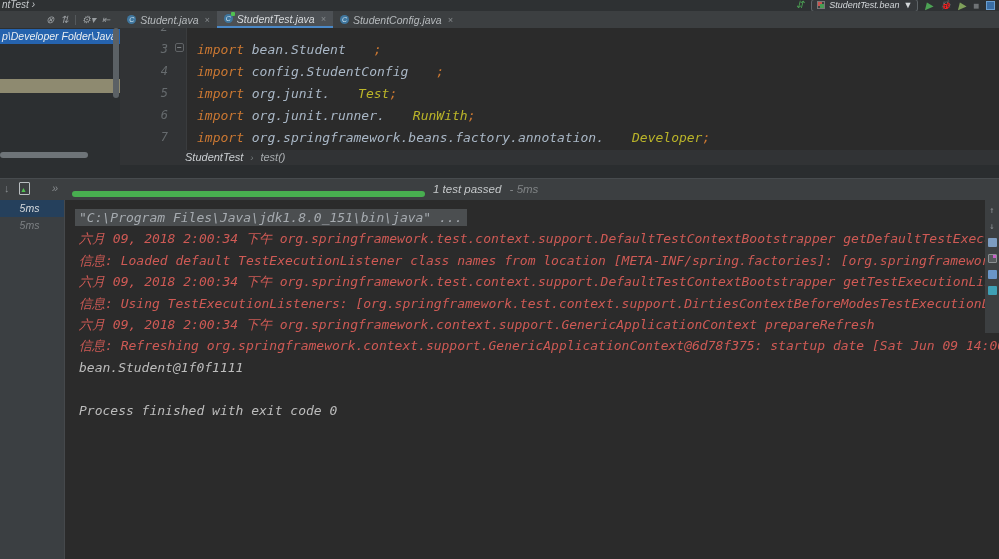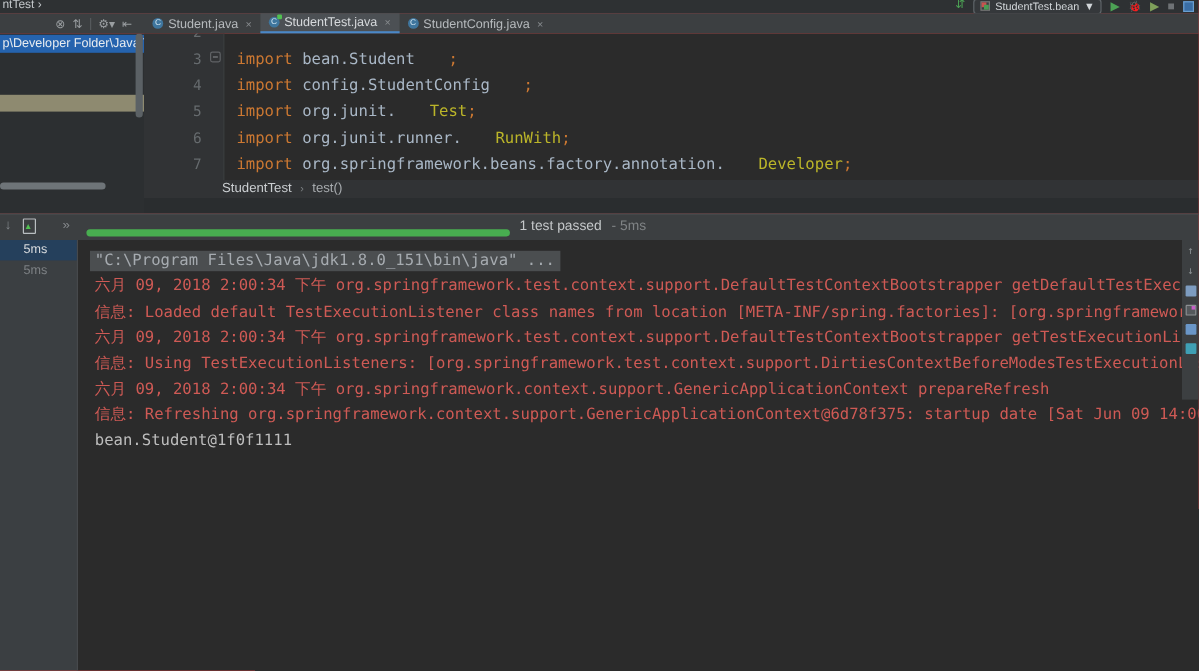--- a/index.html
+++ b/index.html
@@ -1,18 +1,18 @@
 <!DOCTYPE html>
 <html><head>
 <meta charset="utf-8">
 <style>
   * { margin:0; padding:0; box-sizing:border-box; }
   html,body { width:999px; height:559px; }
   body { font-family:"Liberation Sans", sans-serif; background:#2b2b2b; overflow:hidden; }
-  #window { position:relative; width:999px; height:559px; background:#ef4444; overflow:hidden; }
+  #window { position:relative; width:999px; height:559px; background:#404040; overflow:hidden;font-style:italic; }
 
   
   #topbar { position:absolute; left:0; top:0; width:999px; height:11px; background:#2e3133; }
   #nav-partial { position:absolute; left:2px; top:-1px; font-size:10px; color:#c3c7ca; }
   #run-widget { position:absolute; right:4px; top:-2px; height:14px; display:flex; align-items:center; gap:7px; }
   .tb-ico { font-size:10px; color:#8a8f92; line-height:12px; }
   .green { color:#4ca254; }
   #config-combo { display:flex; align-items:center; gap:4px; height:13px; border:1px solid #5e6468; border-radius:3px; background:#35383b; padding:0 5px; }
   #junit-ico { width:8px; height:8px; position:relative; background:#3c3f41; border:1px solid #777; }
   #junit-ico:before { content:""; position:absolute; left:0; top:0; width:4px; height:4px; background:#c75450; }
@@ -190,20 +190,21 @@
   <div id="console">
     <div class="con-line sel"><span>"C:\Program Files\Java\jdk1.8.0_151\bin\java" ...</span></div>
     <div class="con-line err">六月 09, 2018 2:00:34 下午 org.springframework.test.context.support.DefaultTestContextBootstrapper getDefaultTestExecutionListen</div>
     <div class="con-line err">信息: Loaded default TestExecutionListener class names from location [META-INF/spring.factories]: [org.springframework.test.con</div>
     <div class="con-line err">六月 09, 2018 2:00:34 下午 org.springframework.test.context.support.DefaultTestContextBootstrapper getTestExecutionListeners</div>
     <div class="con-line err">信息: Using TestExecutionListeners: [org.springframework.test.context.support.DirtiesContextBeforeModesTestExecutionListener@5e</div>
     <div class="con-line err">六月 09, 2018 2:00:34 下午 org.springframework.context.support.GenericApplicationContext prepareRefresh</div>
     <div class="con-line err">信息: Refreshing org.springframework.context.support.GenericApplicationContext@6d78f375: startup date [Sat Jun 09 14:00:34 CST :</div>
     <div class="con-line out">bean.Student@1f0f1111</div>
     <div class="con-line"></div>
+    <div class="con-line out">Process finished with exit code 0</div>
     <div id="console-tools">
       <span class="ci">↑</span>
       <span class="ci">↓</span>
       <span class="sq sq1"></span>
       <span class="sq sq2"></span>
       <span class="sq sq3"></span>
       <span class="sq sq4"></span>
     </div>
   </div>
 

